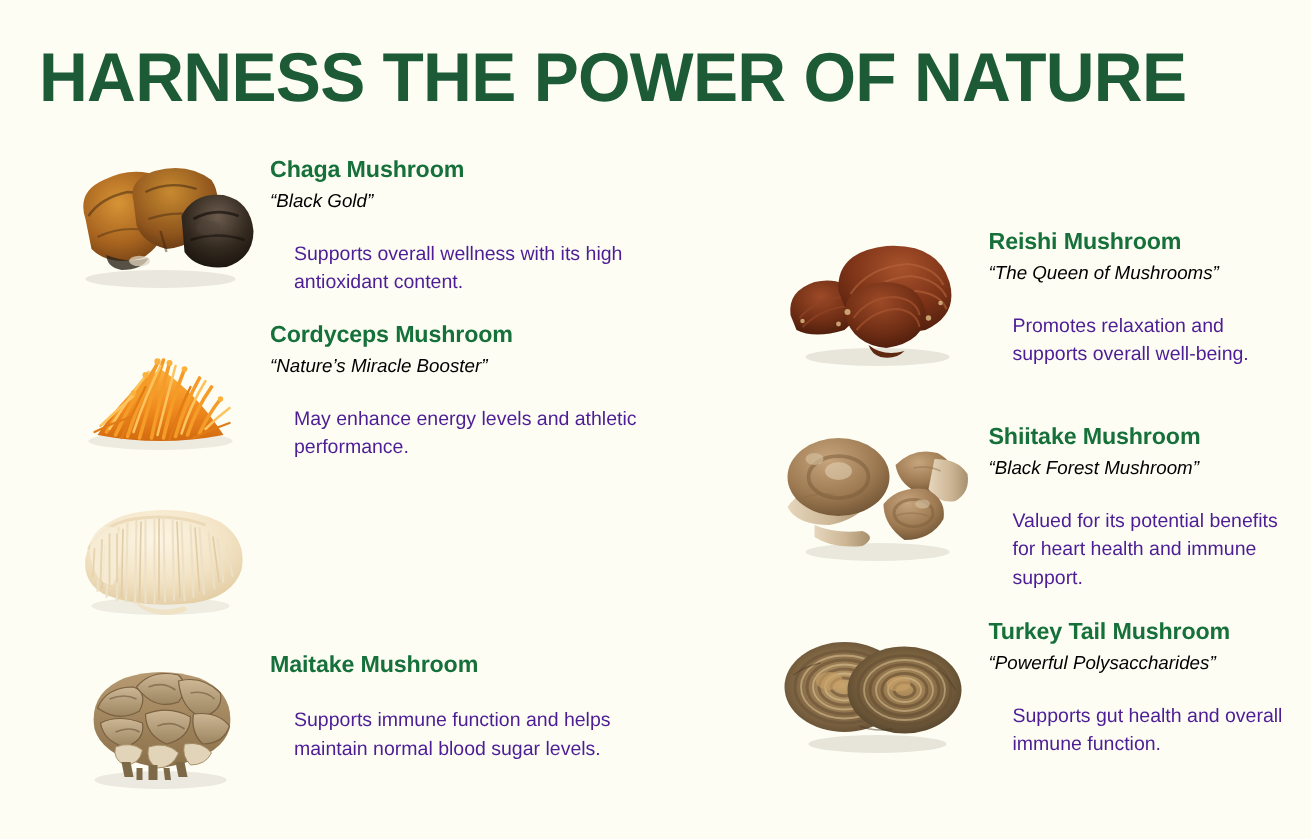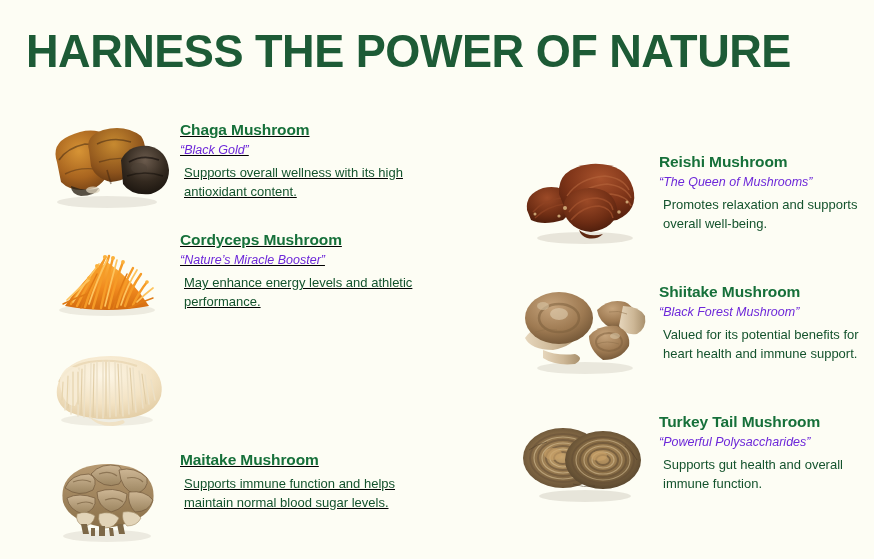--- a/index.html
+++ b/index.html
@@ -20,21 +20,21 @@
     line-height:52px;
     letter-spacing:-0.5px;
     color:#1d5b36;
     transform:scaleX(0.98);
     transform-origin:left center;
     white-space:nowrap;
   }
 
   
   .col{position:absolute;}
-  .col-left{left:34px;top:116px;width:430px;text-decoration:underline;}
+  .col-left{left:34px;top:100px;width:430px;}
   .col-right{left:509px;top:148px;width:380px;}
 
   .entry{position:relative;display:flex;align-items:flex-start;}
   .col-left .entry{height:110px;}
   .col-right .entry{height:130px;}
 
   .thumb{
     position:relative;
     width:146px;height:96px;
     flex:0 0 146px;
@@ -52,30 +52,30 @@
     font-weight:bold;
     color:#16703a;
     line-height:20px;
     letter-spacing:-0.1px;
     margin:0 0 1px 0;
     white-space:nowrap;
   }
   .nick{
     font-size:12.5px;
     font-style:italic;
-    color:#6d28d9;
+    color:#000000;
     line-height:18px;
     margin:0 0 2px 0;
     white-space:nowrap;
   }
   .desc{
     font-size:13px;
-    color:#14532d;
+    color:#4c1d95;
     line-height:19px;
-    margin:4px;
+    margin:16px;
   }
 </style>
 </head>
 <body>
 
 <div class="poster">
 
   <div class="title">HARNESS THE POWER OF NATURE</div>
 
   <div class="col col-left">

